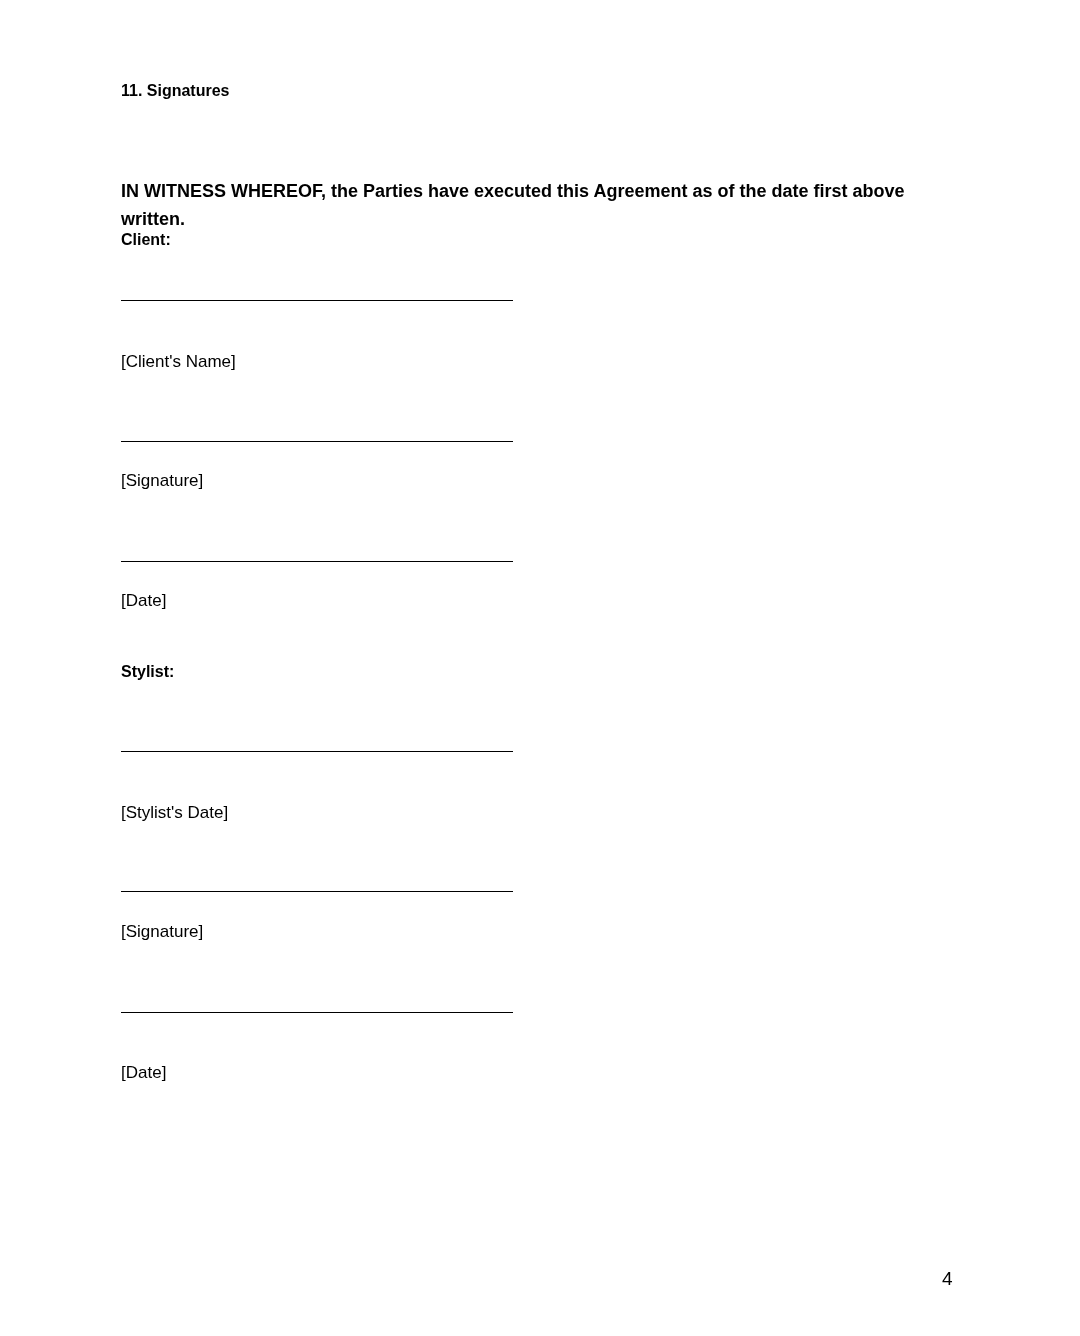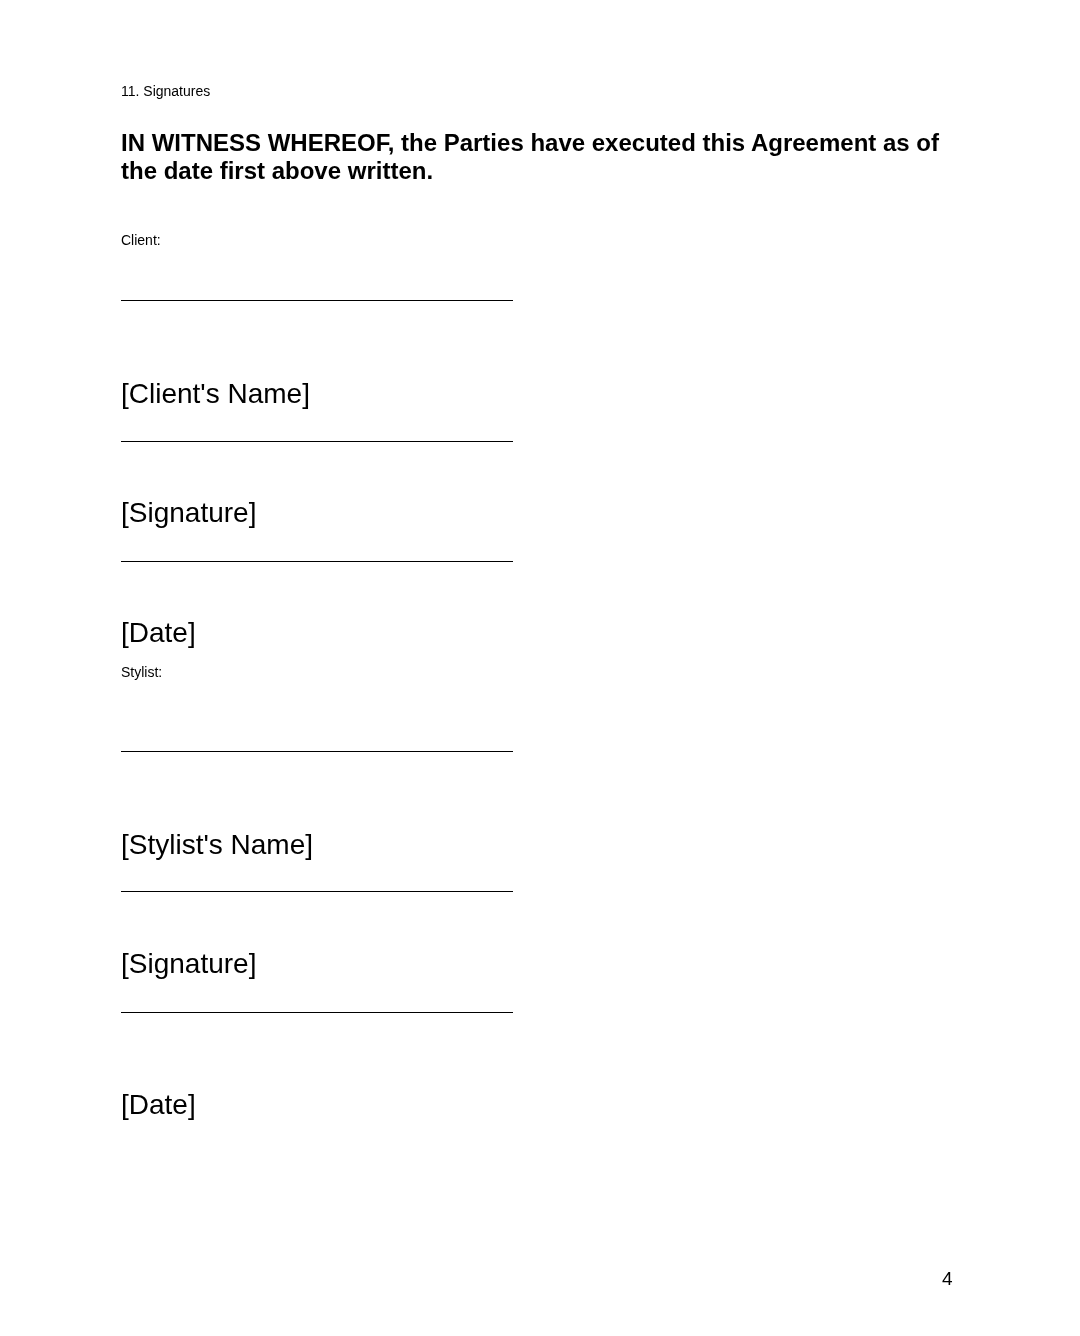--- a/index.html
+++ b/index.html
@@ -1,21 +1,21 @@
 <!DOCTYPE html>
 <html><head>
 <meta charset="utf-8">
 <style>
   html, body { margin: 0; padding: 0; background: #ffffff; }
   body { width: 1080px; height: 1336px; position: relative; overflow: hidden;
          font-family: "Liberation Sans", sans-serif; color: #000; }
   .abs { position: absolute; left: 121px; white-space: nowrap; }
-  .h { font-size: 14px; font-weight: normal; line-height: 24px; }
-  .para { font-size: 24px; font-weight: bold; line-height: 28px; white-space: normal; width: 830px; }
-  .txt { font-size: 28px; line-height: 24px; margin-top: 32px; }
+  .h { font-size: 16px; font-weight: bold; line-height: 24px; }
+  .para { font-size: 18px; font-weight: bold; line-height: 28px; white-space: normal; width: 830px; margin-top: 48px; }
+  .txt { font-size: 17px; line-height: 24px; }
   .sigline { position: absolute; left: 121px; width: 392px; height: 0; border-top: 1.5px solid #000; }
   .pagenum { position: absolute; left: 942px; top: 1268px; font-size: 19px; line-height: 22px; }
 </style>
 </head>
 <body>
 
 <div>
   <div class="abs h" style="top:79px;">11. Signatures</div>
   <div class="abs para" style="top:129px;">IN WITNESS WHEREOF, the Parties have executed this Agreement as of the date first above written.</div>
 
@@ -25,21 +25,21 @@
     <div class="abs txt" style="top:350px;">[Client's Name]</div>
     <div class="sigline" style="top:441px;"></div>
     <div class="abs txt" style="top:469px;">[Signature]</div>
     <div class="sigline" style="top:561px;"></div>
     <div class="abs txt" style="top:589px;">[Date]</div>
   </div>
 
   <div>
     <div class="abs h" style="top:660px;text-align:right;">Stylist:</div>
     <div class="sigline" style="top:751px;"></div>
-    <div class="abs txt" style="top:801px;">[Stylist's Name]</div>
+    <div class="abs txt" style="top:801px;">[Stylist's Date]</div>
     <div class="sigline" style="top:891px;"></div>
     <div class="abs txt" style="top:920px;">[Signature]</div>
     <div class="sigline" style="top:1012px;"></div>
     <div class="abs txt" style="top:1061px;">[Date]</div>
   </div>
 
   <div class="pagenum">4</div>
 </div>
 
 </body></html>

